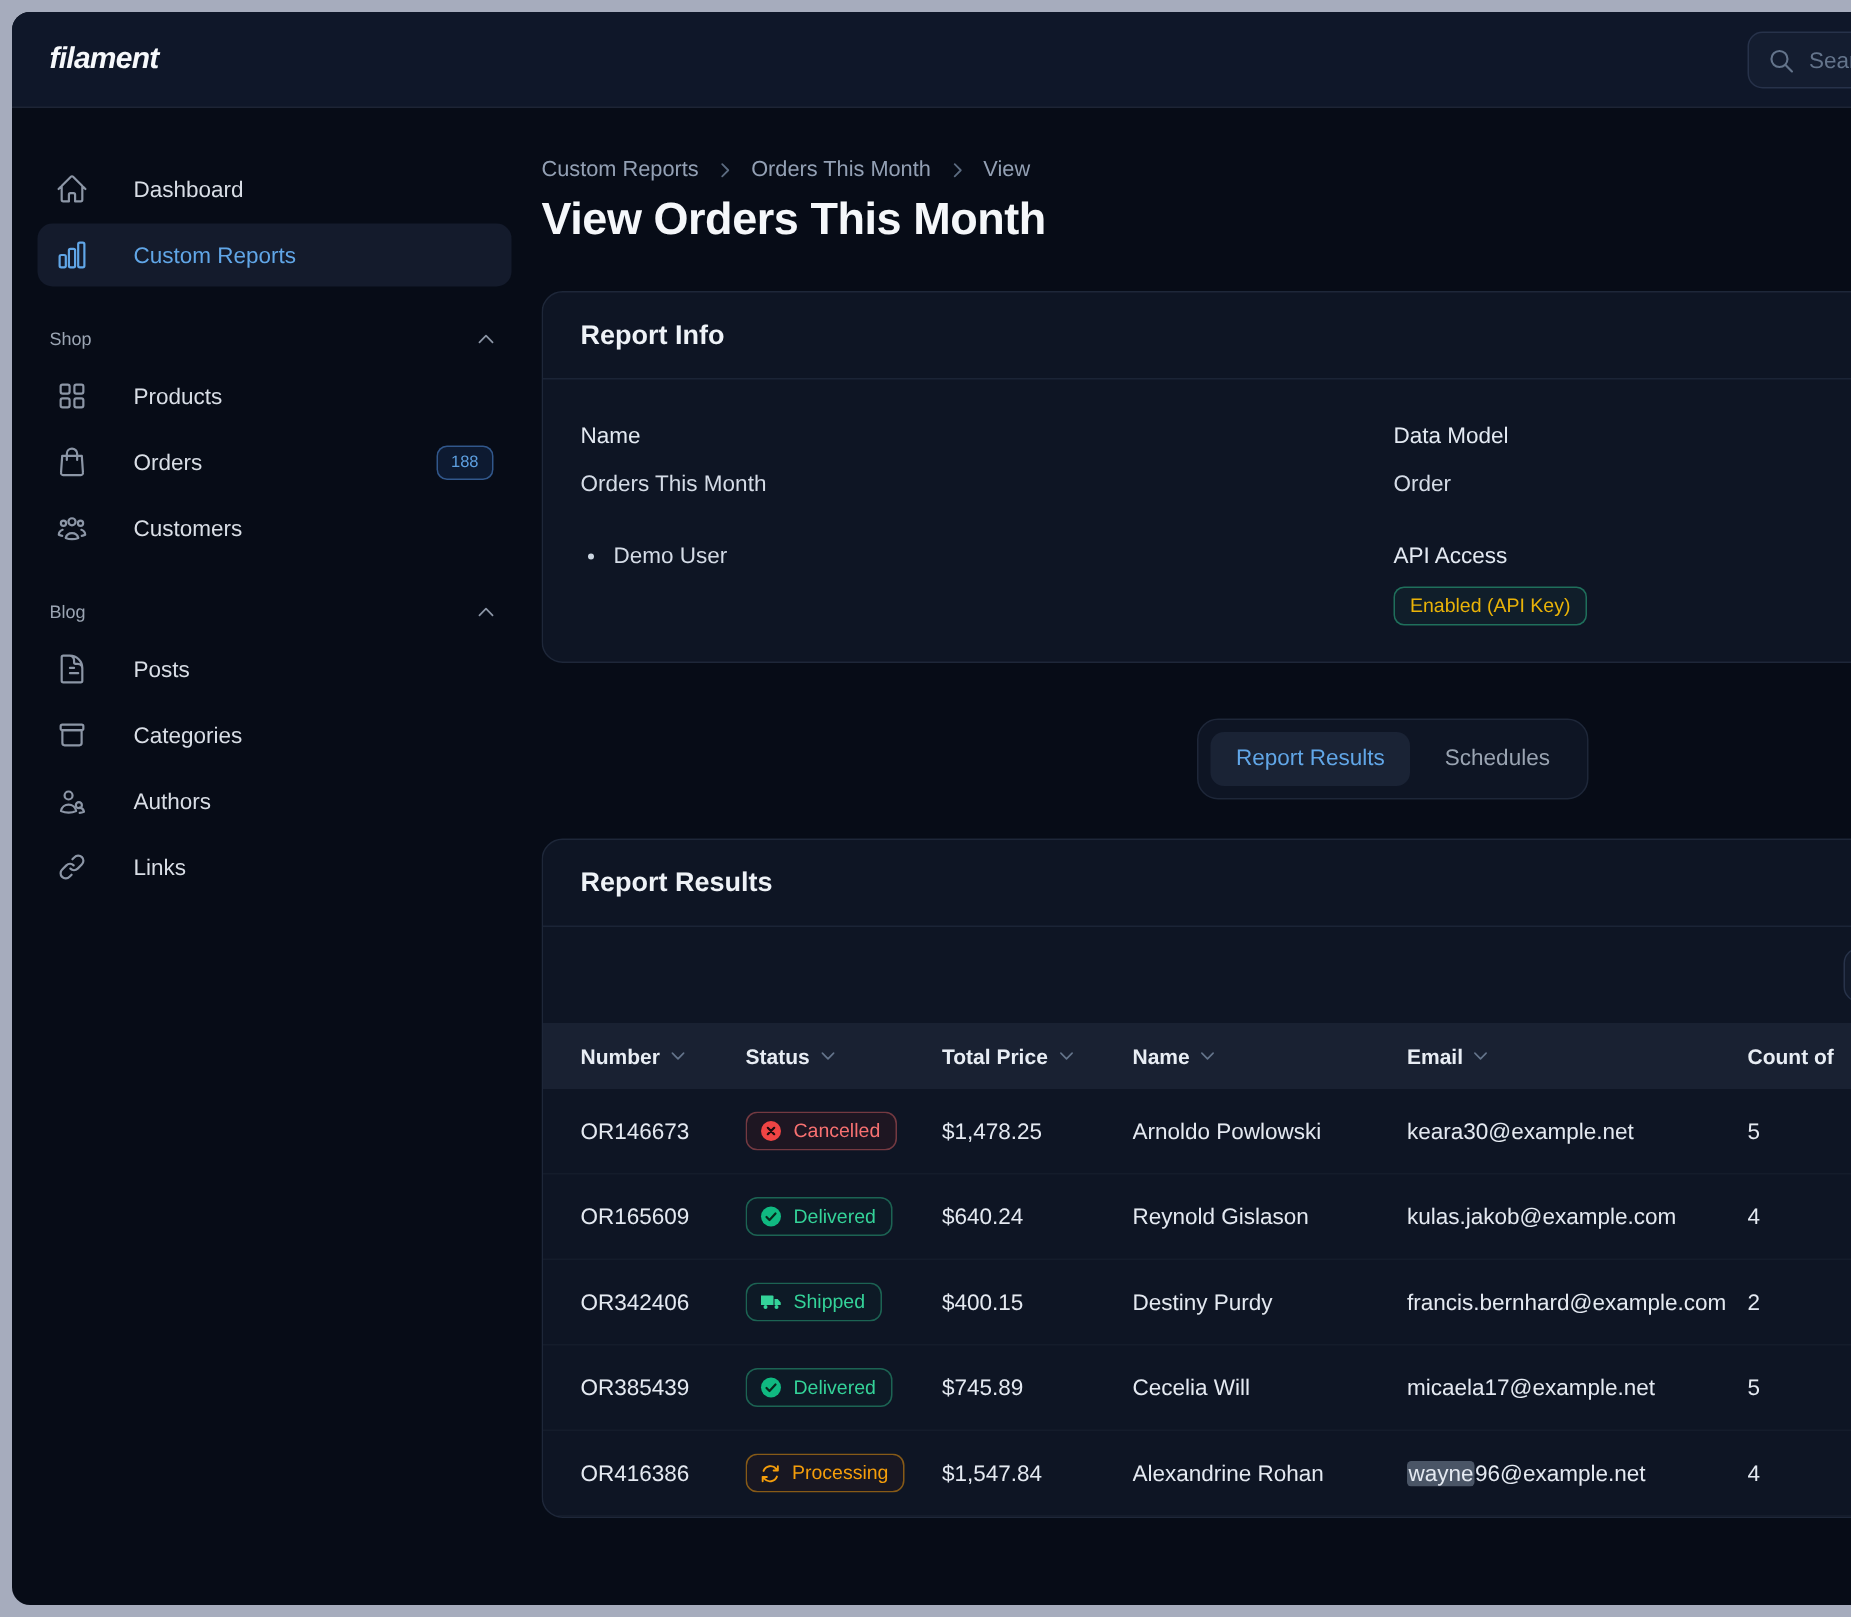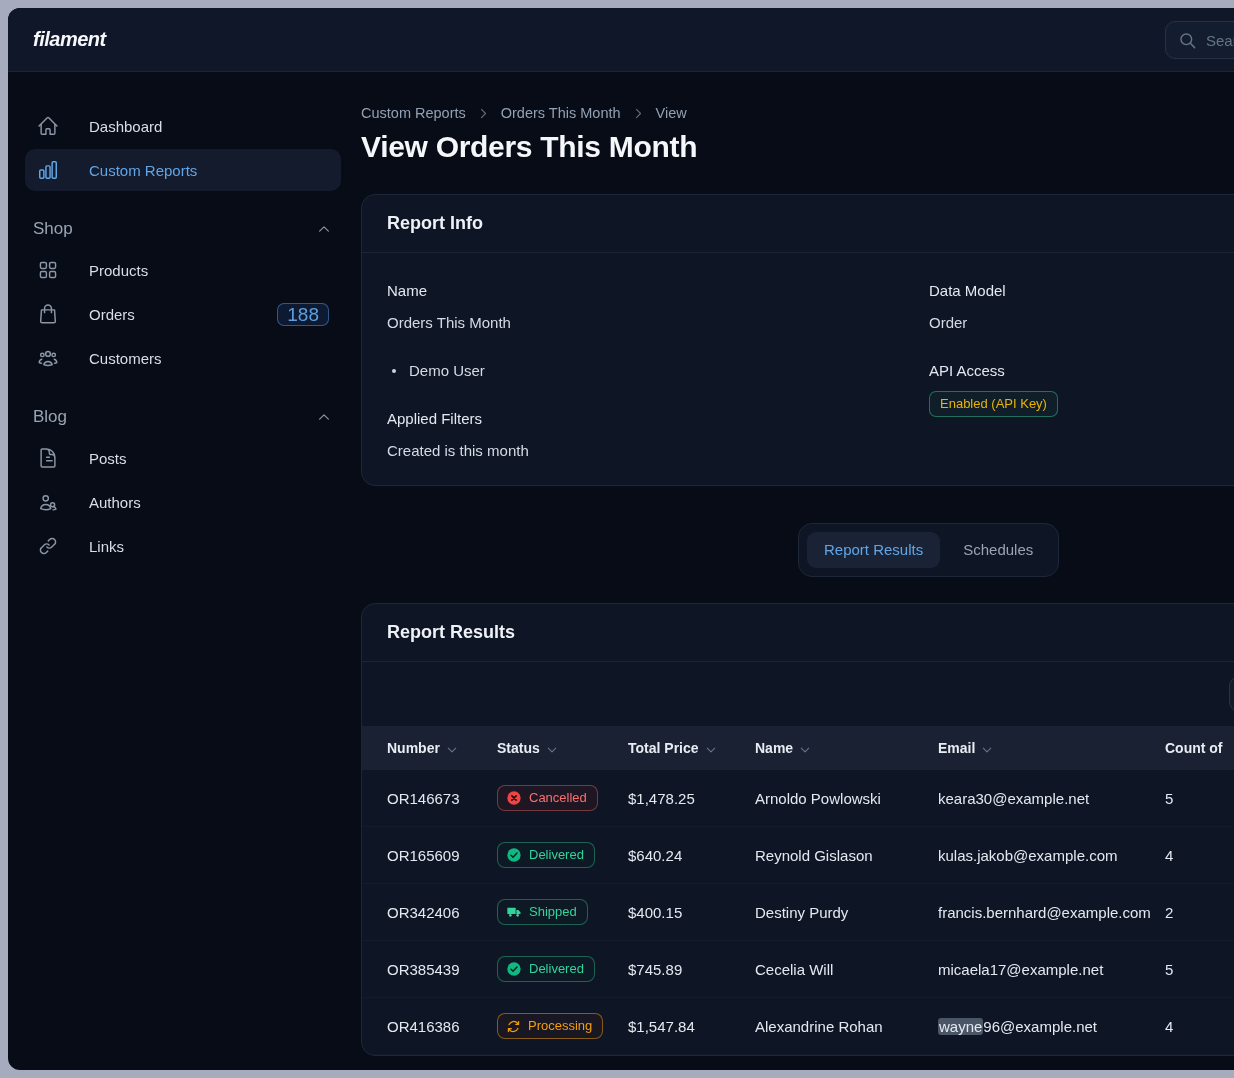--- a/index.html
+++ b/index.html
@@ -45,25 +45,25 @@
     display:flex; align-items:center; gap:30px; padding:0 12px;
     color:#d9dee6; font-size:15px; font-weight:500; cursor:pointer;
   }
   .nav-item .icon { color:#8c96a6; }
   .nav-item.active { background:#141b2c; color:#61a6e7; }
   .nav-item.active .icon { color:#61a6e7; }
   .nav-group { margin-top:28px; }
   .nav-group-header {
     display:flex; align-items:center; justify-content:space-between;
     padding:0 10px 0 8px; margin-bottom:10px;
-    color:#9aa4b2; font-size:17px; font-weight:500;gap:17px;
+    color:#9aa4b2; font-size:12px; font-weight:500;gap:17px;
   }
   .nav-group-header .icon { color:#8c96a6; }
   .count-badge {
-    margin-left:auto; font-size:19px; font-weight:500;
+    margin-left:auto; font-size:11px; font-weight:500;
     color:#5d9fe0; background:rgba(30,64,120,.28);
     border:1px solid rgba(96,165,250,.45);
     border-radius:7px; padding:2px 9px; line-height:17px;
   }
 
   
   .main { flex:1; min-width:0; overflow:hidden; padding-top:33px; position:relative; }
   .main-inner { width:1400px; }
   .breadcrumb { display:flex; align-items:center; gap:11px; font-size:14.5px; color:#93a0b4; }
   .breadcrumb .sep { color:#5b6b80; display:inline-flex; }
@@ -116,21 +116,21 @@
   .toolbar { height:64px; position:relative; }
   .toolbar-search {
     position:absolute; left:867px; top:14px;
     width:220px; height:36px;
     background:#131b2c; border:1px solid #28334a; border-radius:10px;
   }
   .thead {
     height:44px; background:#192132;
     display:flex; align-items:center; padding:0 25px;
   }
-  .th { display:flex; align-items:flex-end; gap:6px; font-size:14px; font-weight:600; color:#e8edf4; cursor:pointer; }
+  .th { display:flex; align-items:center; gap:6px; font-size:14px; font-weight:600; color:#e8edf4; cursor:pointer; }
   .th .icon { color:#64748b; }
   .col-number { width:110px; } .col-status { width:131px; } .col-total { width:127px; }
   .col-name { width:183px; } .col-email { width:227px; } .col-count { width:200px; }
   .trow {
     height:57px; display:flex; align-items:center; padding:0 25px;
     border-bottom:1px solid #141c2b; font-size:15px; color:#e4e9f1; cursor:pointer;
   }
   .cell { padding-right:10px; white-space:nowrap; overflow:hidden; }
 
   .badge {
@@ -242,20 +242,29 @@
           <span class="icon">
             <svg width="22" height="22" viewBox="0 0 24 24" fill="none" stroke="currentColor" stroke-width="1.6" stroke-linecap="round" stroke-linejoin="round">
                 <path d="M19.5 14.25v-2.6c0-1.86-1.5-3.36-3.36-3.36h-1.5c-.62 0-1.14-.5-1.14-1.13V5.66c0-1.86-1.5-3.41-3.36-3.41H8.25m2.25 9h3m-3 3.75h6M10.5 2.25H5.62c-.62 0-1.12.5-1.12 1.13v17.24c0 .63.5 1.13 1.13 1.13h12.74c.63 0 1.13-.5 1.13-1.13V11.25a9 9 0 0 0-9-9Z"></path>
               </svg>
           </span>
           <span>Posts</span>
         </div>
         <div class="nav-item">
           <span class="icon">
             <svg width="22" height="22" viewBox="0 0 24 24" fill="none" stroke="currentColor" stroke-width="1.6" stroke-linecap="round" stroke-linejoin="round">
+                <rect x="3.75" y="4.5" width="16.5" height="4" rx="1.2"></rect>
+                <path d="M5 8.5h14v9.4c0 .9-.72 1.6-1.6 1.6H6.6A1.6 1.6 0 0 1 5 17.9V8.5Z"></path>
+              </svg>
+          </span>
+          <span>Categories</span>
+        </div>
+        <div class="nav-item">
+          <span class="icon">
+            <svg width="22" height="22" viewBox="0 0 24 24" fill="none" stroke="currentColor" stroke-width="1.6" stroke-linecap="round" stroke-linejoin="round">
                 <circle cx="9.5" cy="8" r="2.9"></circle>
                 <path d="M4 19.2a5.6 5.6 0 0 1 11 0A12.3 12.3 0 0 1 9.5 20.4c-1.96 0-3.82-.44-5.5-1.2Z"></path>
                 <circle cx="17" cy="15" r="2.2"></circle>
                 <path d="M17.6 20.6c1.1-.1 2.1-.4 3.1-.84a3.7 3.7 0 0 0-3.1-2.96"></path>
               </svg>
           </span>
           <span>Authors</span>
         </div>
         <div class="nav-item">
           <span class="icon">
@@ -299,24 +308,20 @@
             <div>
               <div class="field">
                 <div class="field-label">Name</div>
                 <div class="field-value">Orders This Month</div>
               </div>
               <div class="field">
                 <div class="bullet-row">
                   <span class="bullet-dot"></span>
                   <span class="field-value" style="margin-top:0">Demo User</span>
                 </div>
-              </div>
-              <div class="field">
-                <div class="field-label">Applied Filters</div>
-                <div class="field-value">Created is this month</div>
               </div>
             </div>
             <div>
               <div class="field">
                 <div class="field-label">Data Model</div>
                 <div class="field-value">Order</div>
               </div>
               <div class="field">
                 <div class="field-label">API Access</div>
                 <span class="pill-badge">Enabled (API Key)</span>

